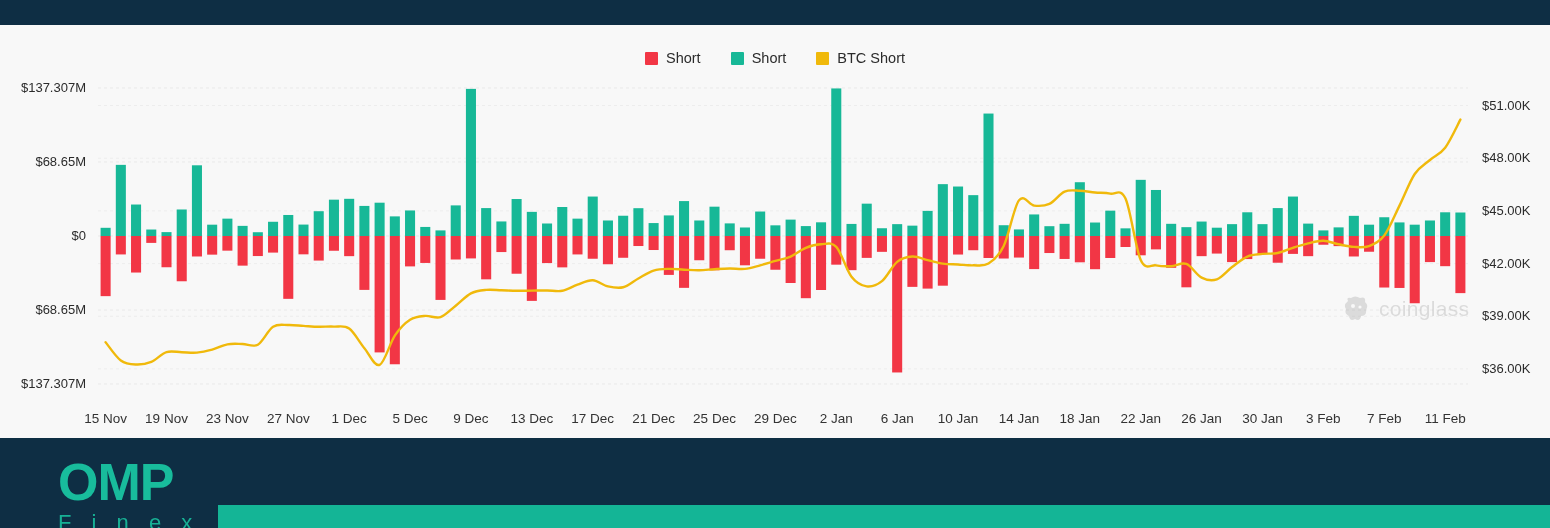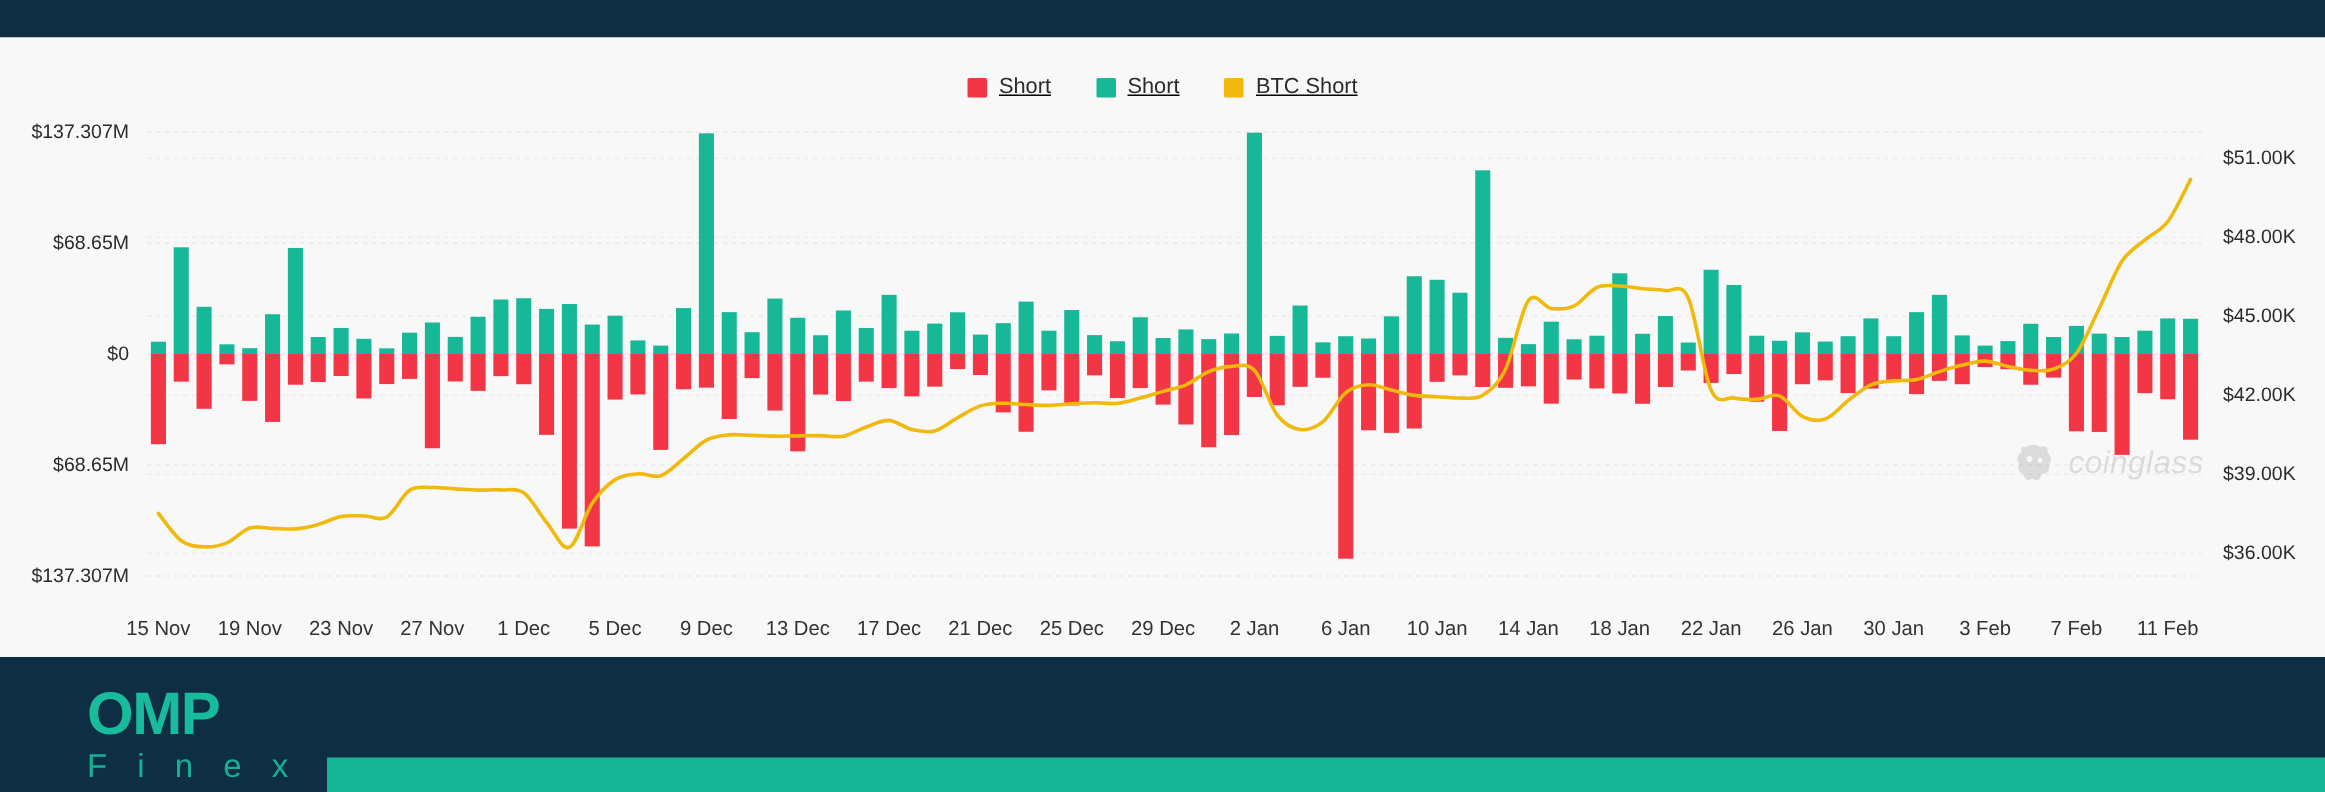--- a/index.html
+++ b/index.html
@@ -12,37 +12,37 @@
   }
   #app{position:relative;width:1550px;height:528px;}
 
   .topbar{position:absolute;left:0;top:0;width:1550px;height:25px;background:#0e2e44;}
 
   .chart-area{position:absolute;left:0;top:25px;width:1550px;height:413px;background:#f8f8f8;}
 
   
   .legend{position:absolute;left:0;top:20px;width:1550px;height:26px;
           display:flex;justify-content:center;align-items:center;gap:30px;}
-  .legend-item{display:flex;align-items:center;gap:8px;cursor:pointer;text-decoration:underline;}
+  .legend-item{display:flex;align-items:center;gap:8px;cursor:pointer;}
   .legend-swatch{width:13px;height:13px;border-radius:1px;display:block;}
   .legend-label{font-size:14.5px;color:#2b2b2b;line-height:1;}
 
   .plot-wrap{position:absolute;left:0;top:0;width:1282px;height:413px;}
   svg.plot{display:block;}
 
   .axis-text{font-family:"Liberation Sans", sans-serif;font-size:13px;fill:#2b2b2b;}
   .axis-text-r{font-family:"Liberation Sans", sans-serif;font-size:13px;fill:#2b2b2b;}
   .xaxis-text{font-family:"Liberation Sans", sans-serif;font-size:13.5px;fill:#333;}
 
   .watermark{position:absolute;left:1342px;top:270px;display:flex;align-items:center;gap:7px;opacity:.30;pointer-events:none;}
-  .wm-text{font-size:21px;color:#9a9a9a;letter-spacing:.3px;font-family:"Liberation Sans", sans-serif;font-style:italic;}
+  .wm-text{font-size:21px;color:#9a9a9a;letter-spacing:.3px;font-family:"Liberation Sans", sans-serif;}
 
   .footer{position:absolute;left:0;top:438px;width:1550px;height:90px;background:#0e2e44;overflow:hidden;}
   .brand{position:absolute;left:58px;top:18px;}
-  .brand-omp{font-size:40px;font-weight:bold;color:#18bc9c;letter-spacing:-1px;line-height:1;}
+  .brand-omp{font-size:52px;font-weight:bold;color:#18bc9c;letter-spacing:-1px;line-height:1;}
   .brand-finex{font-size:22px;color:#18bc9c;letter-spacing:7px;line-height:1;margin-top:4px;opacity:.92;}
   .footer-accent{position:absolute;left:218px;top:67px;width:1332px;height:23px;background:#14b596;}
 </style>
 </head>
 <body>
 
 <div id="app">
 
   <div class="topbar"></div>
 

